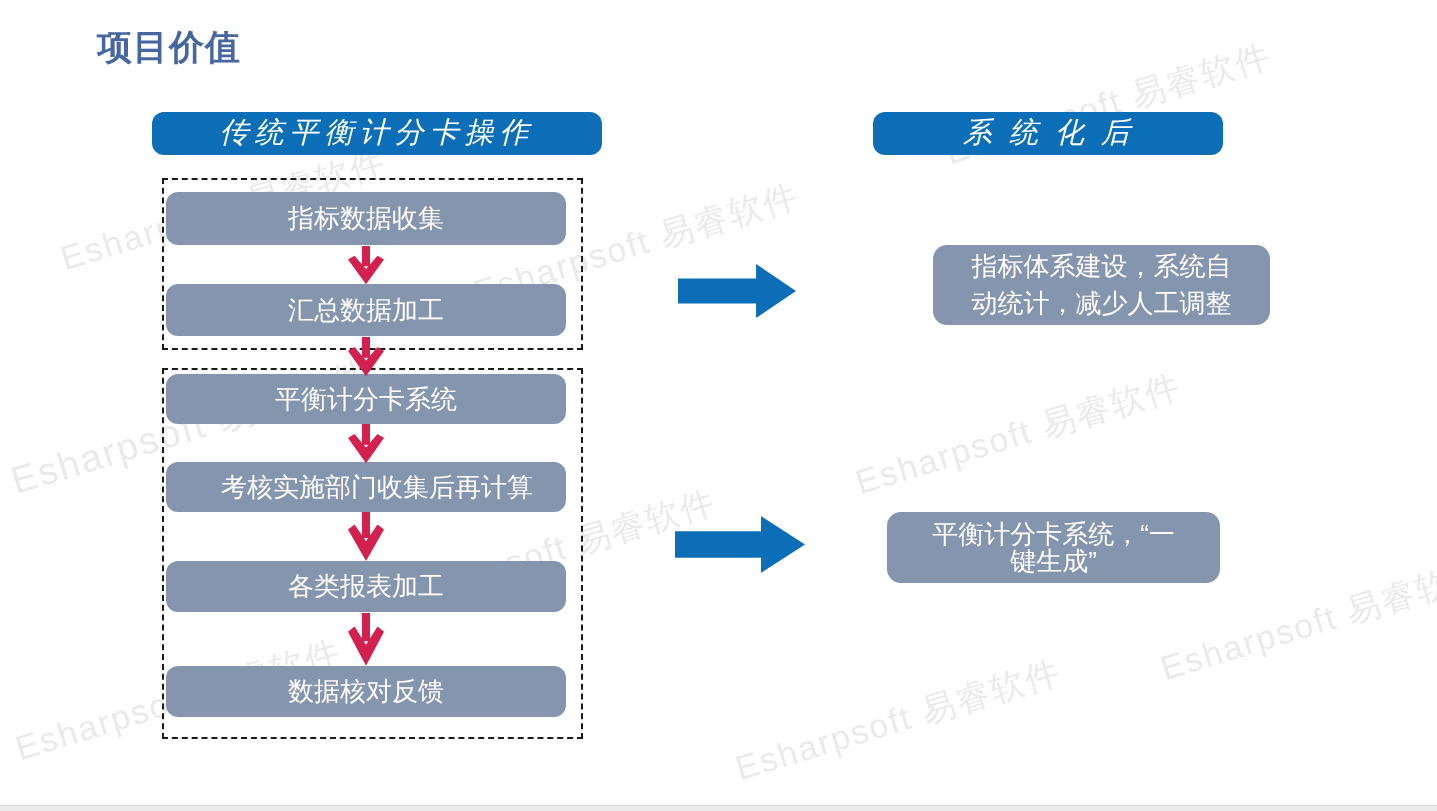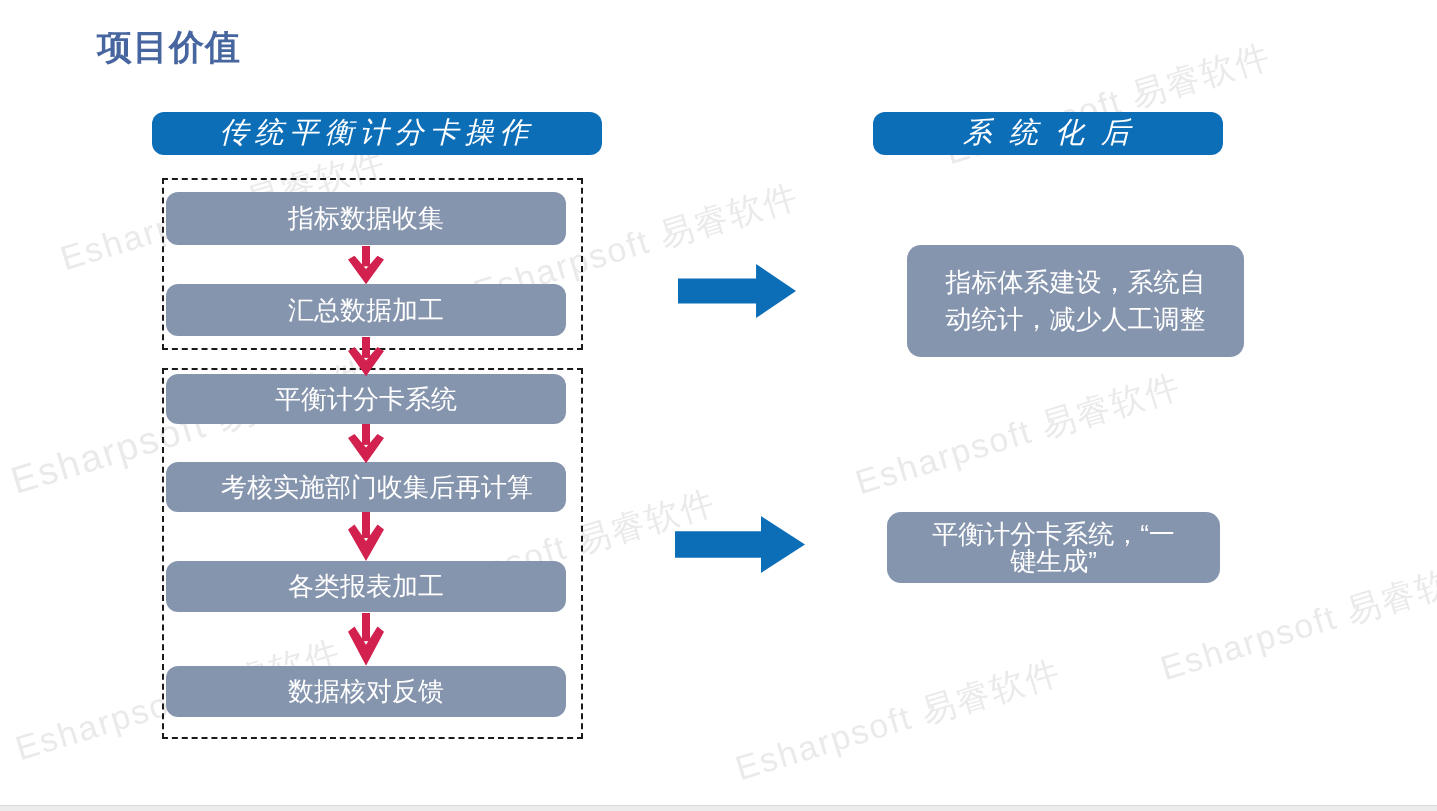--- a/index.html
+++ b/index.html
@@ -116,21 +116,21 @@
     border-radius: 14px;
     color: #ffffff;
     font-size: 26px;
     text-align: center;
     white-space: pre-line;
     display: flex;
     align-items: center;
     justify-content: center;
     line-height: 37px;
   }
-  .r1 { left: 907px; top: 245px; width: 337px; height: 112px; }
+  .r1 { left: 933px; top: 245px; width: 337px; height: 80px; }
   .r2 { left: 887px; top: 512px; width: 333px; height: 71px; line-height: 27px; text-align: center; }
 
   
   .bottom-strip {
     position: absolute;
     left: 0; bottom: 0;
     width: 100%; height: 6px;
     background: #ececec;
     border-top: 1px solid #d8d8d8;
   }

